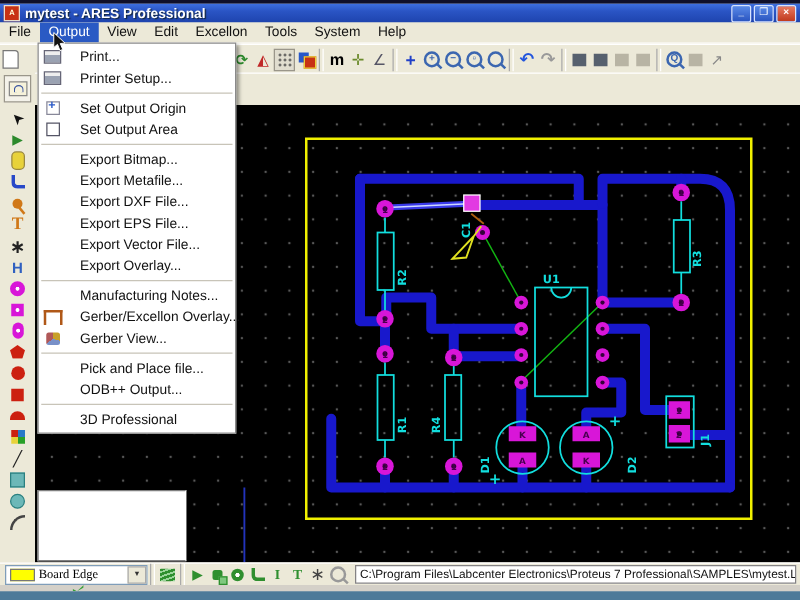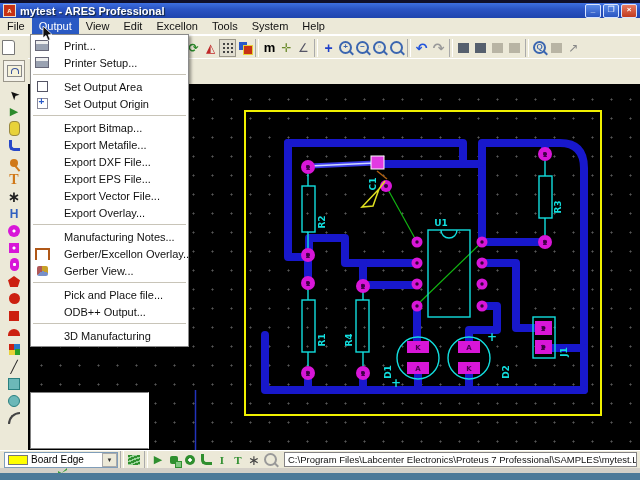--- a/index.html
+++ b/index.html
@@ -106,21 +106,21 @@
   .i-gview{width:11px;height:10px;background:conic-gradient(#c8a028 0 30%,#7890c8 0 65%,#b05858 0);border-radius:2px;}
   
   .obj-panel{position:absolute;left:30px;top:392px;width:117px;height:55px;background:#fff;
              border:1px solid #808080;border-right-color:#fff;z-index:5;}
   
   .bottom-bar{position:absolute;left:0;top:450px;width:640px;height:18px;background:#ece9d8;
               border-top:1px solid #fff;display:flex;align-items:center;padding-left:4px;box-sizing:border-box;}
   .layer-select{display:flex;align-items:center;background:#fff;border:1px solid #7f9db9;
                 width:112px;height:14px;flex:0 0 auto;}
   .swatch{width:18px;height:8px;border:1px solid #777;margin:0 3px;flex:0 0 auto;}
-  .layer-label{font-size:10px;flex:1 1 auto;white-space:nowrap;}
+  .layer-label{font-size:10px;flex:1 1 auto;white-space:nowrap;font-family:Liberation Serif, serif;}
   .dd-btn{width:13px;height:12px;background:#ece9d8;border:1px solid #aaa;font-size:6px;
           display:flex;align-items:center;justify-content:center;color:#333;flex:0 0 auto;}
   .bb-btn{width:16px;height:15px;display:flex;align-items:center;justify-content:center;
           font-size:11px;color:#2f8f2f;flex:0 0 auto;}
   .bb-stack{width:12px;height:10px;background:repeating-linear-gradient(160deg,#2f8f2f 0 2px,#9ad49a 2px 3.5px);}
   .bb-pad{width:8px;height:8px;background:#2f8f2f;border-radius:2px;position:relative;}
   .bb-pad::after{content:"";position:absolute;left:5px;top:5px;width:5px;height:5px;background:#7fc87f;border:1px solid #2f8f2f;}
   .bb-round{width:10px;height:10px;border-radius:50%;background:radial-gradient(circle,#fff 0 1.5px,#2f8f2f 2px);}
   .bb-route{width:8px;height:8px;border-left:3px solid #2f8f2f;border-bottom:3px solid #2f8f2f;border-radius:0 0 0 5px;}
   .path-box{margin-left:6px;background:#fff;border:1px solid #848284;height:13px;flex:1 1 auto;
@@ -436,29 +436,29 @@
       </div>
     <div class="mi">
         <span class="mic">
           <span class="i-print"></span>
         </span>
         <span class="mit">Printer Setup...</span>
       </div>
     <div class="msep"></div>
     <div class="mi">
         <span class="mic">
+          <span class="i-origin"></span>
+        </span>
+        <span class="mit">Set Output Origin</span>
+      </div>
+    <div class="mi">
+        <span class="mic">
           <span class="i-area"></span>
         </span>
         <span class="mit">Set Output Area</span>
-      </div>
-    <div class="mi">
-        <span class="mic">
-          <span class="i-origin"></span>
-        </span>
-        <span class="mit">Set Output Origin</span>
       </div>
     <div class="msep"></div>
     <div class="mi">
         <span class="mic"></span>
         <span class="mit">Export Bitmap...</span>
       </div>
     <div class="mi">
         <span class="mic"></span>
         <span class="mit">Export Metafile...</span>
       </div>
@@ -500,21 +500,21 @@
         <span class="mic"></span>
         <span class="mit">Pick and Place file...</span>
       </div>
     <div class="mi">
         <span class="mic"></span>
         <span class="mit">ODB++ Output...</span>
       </div>
     <div class="msep"></div>
     <div class="mi">
         <span class="mic"></span>
-        <span class="mit">3D Manufacturing</span>
+        <span class="mit">3D Professional</span>
       </div>
   </div>
 
   <div class="obj-panel"></div>
 
   <div class="bottom-bar">
     <span class="layer-select">
       <span class="swatch" style="background:#ffff00;"></span>
       <span class="layer-label">Board Edge</span>
       <span class="dd-btn">▼</span>

